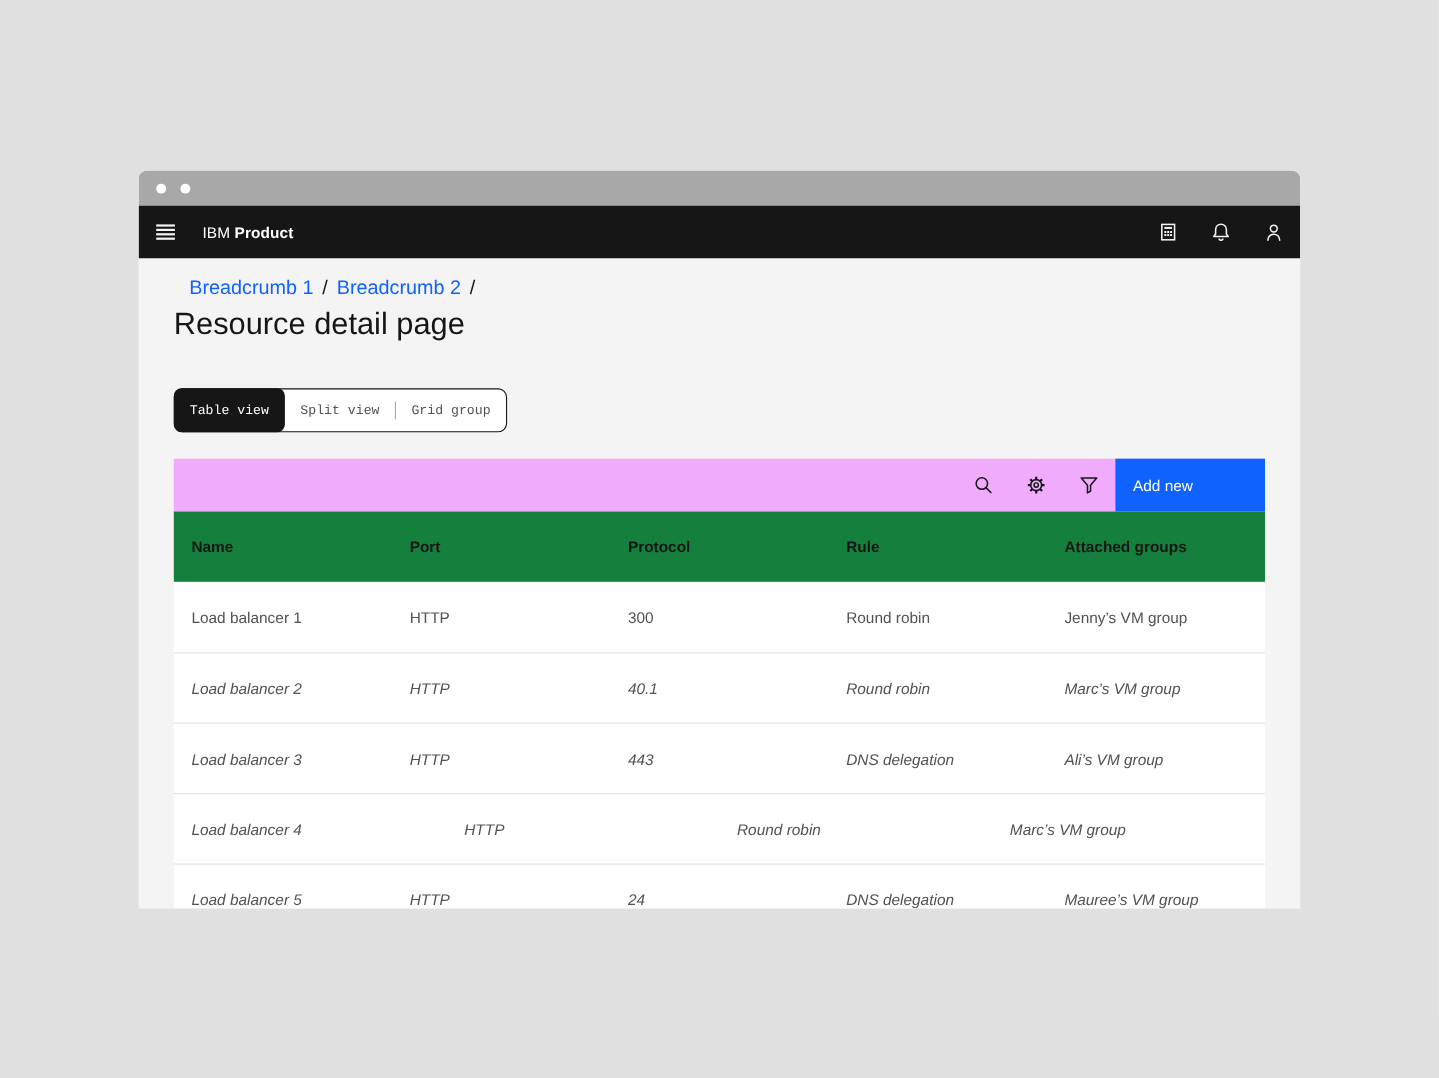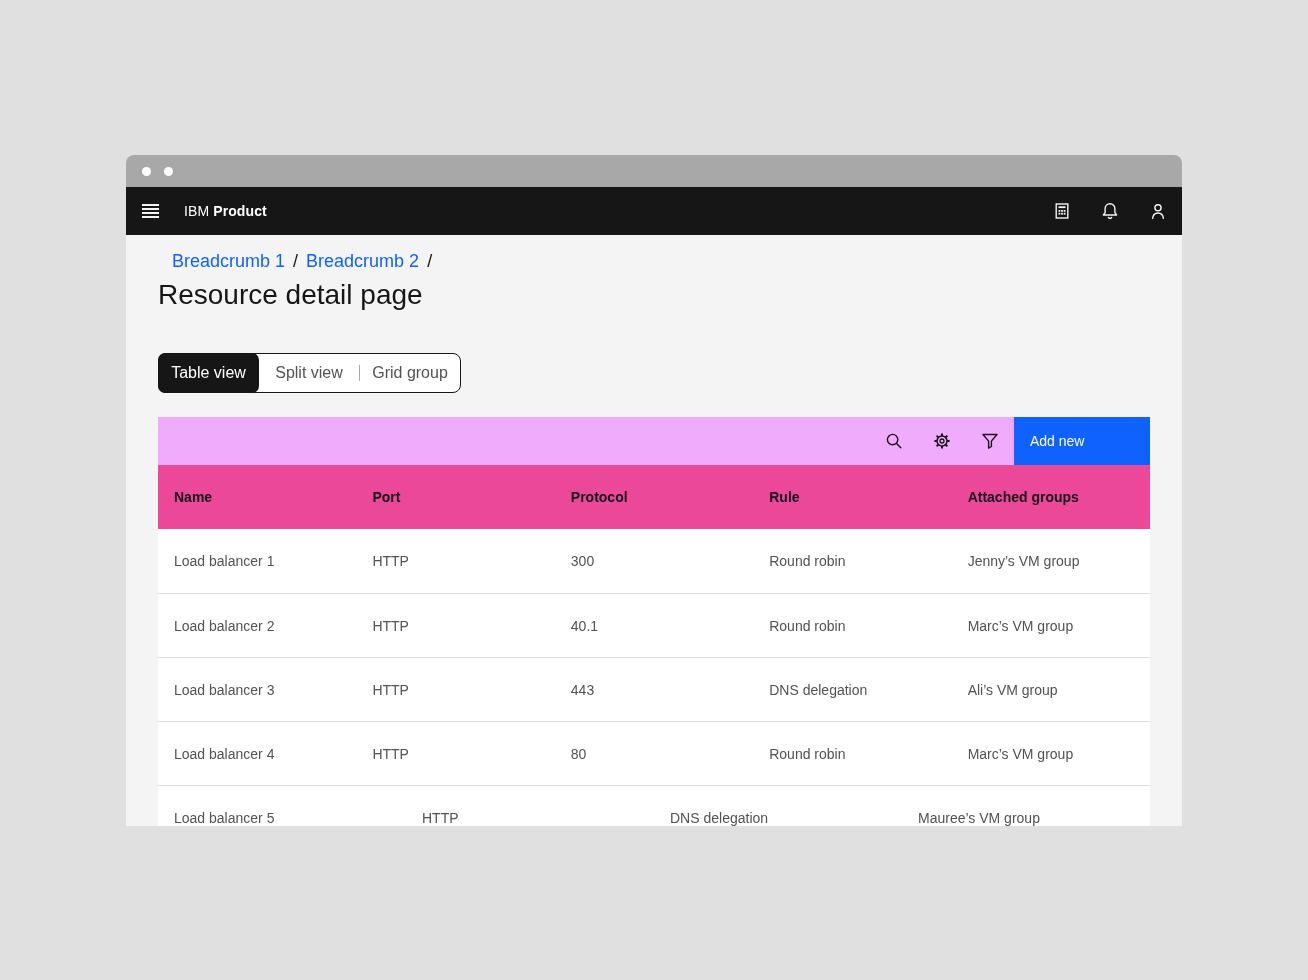--- a/index.html
+++ b/index.html
@@ -112,26 +112,26 @@
     height: 40px;
     background: #ffffff;
     border: 1px solid #161616;
     border-radius: 8px;
     position: relative;
   }
   .switcher .seg {
     width: 100px;
     height: 40px;
     display: flex; align-items: center; justify-content: center;
-    font-size: 16px;
+    font-size: 12px;
     color: #525252;
     background: transparent;
     border: none;
     cursor: pointer;
-    font-family: Liberation Sans, sans-serif;
+    font-family: Liberation Mono, monospace;
   }
   .switcher .seg.selected {
     background: #161616;
     color: #ffffff;
     border-radius: 7px;
     margin: -1px 0 -1px -1px;
     height: 40px;
     width: 101px;
   }
   .switcher .seg-divider {
@@ -165,37 +165,37 @@
     text-align: left;
     padding-left: 16px;
     cursor: pointer;
   }
 
   
   .data-table { width: 100%; }
   .thead-row {
     display: flex;
     height: 64px;
-    background: #ec4899;
+    background: #15803d;
   }
   .th {
     flex: 1 1 0;
     display: flex; align-items: center;
     padding-left: 16px;
     font-size: 14px;
     font-weight: 700;
     color: #161616;
     cursor: pointer;
   }
   .tbody-row {
     display: flex;
     height: 64px;
     background: #ffffff;
   }
-  .tbody-row + .tbody-row { border-top: 1px solid #e0e0e0; }
+  .tbody-row + .tbody-row { border-top: 1px solid #e0e0e0; font-style: italic; }
   .td {
     flex: 1 1 0;
     display: flex; align-items: center;
     padding-left: 16px;
     font-size: 14px;
     color: #525252;
   }
 </style>
 </head>
 <body>
@@ -323,26 +323,26 @@
       <div class="tbody-row">
         <div class="td">Load balancer 3</div>
         <div class="td">HTTP</div>
         <div class="td">443</div>
         <div class="td">DNS delegation</div>
         <div class="td">Ali’s VM group</div>
       </div>
       <div class="tbody-row">
         <div class="td">Load balancer 4</div>
         <div class="td">HTTP</div>
-        <div class="td">80</div>
         <div class="td">Round robin</div>
         <div class="td">Marc’s VM group</div>
       </div>
       <div class="tbody-row">
         <div class="td">Load balancer 5</div>
         <div class="td">HTTP</div>
+        <div class="td">24</div>
         <div class="td">DNS delegation</div>
         <div class="td">Mauree’s VM group</div>
       </div>
     </div>
 
   </main>
 </div>
 
 </body></html>

